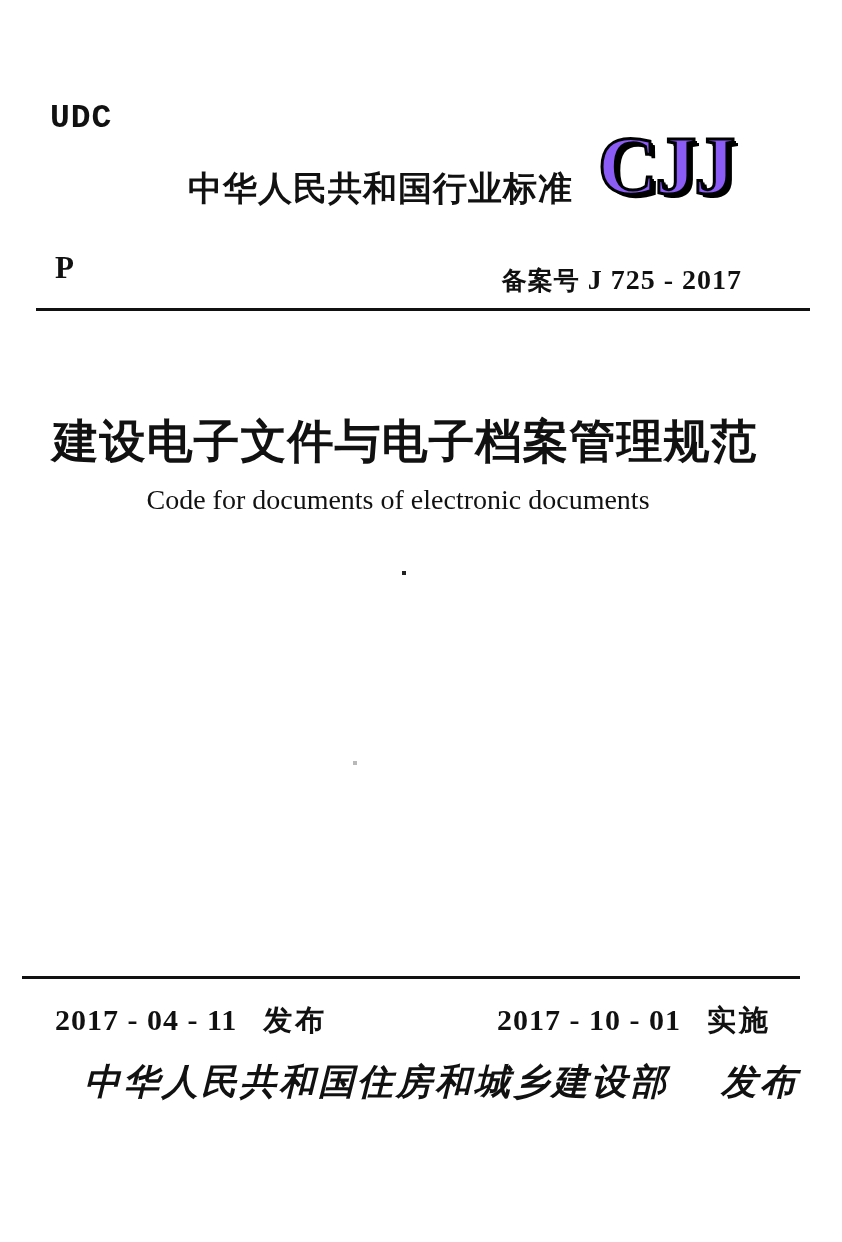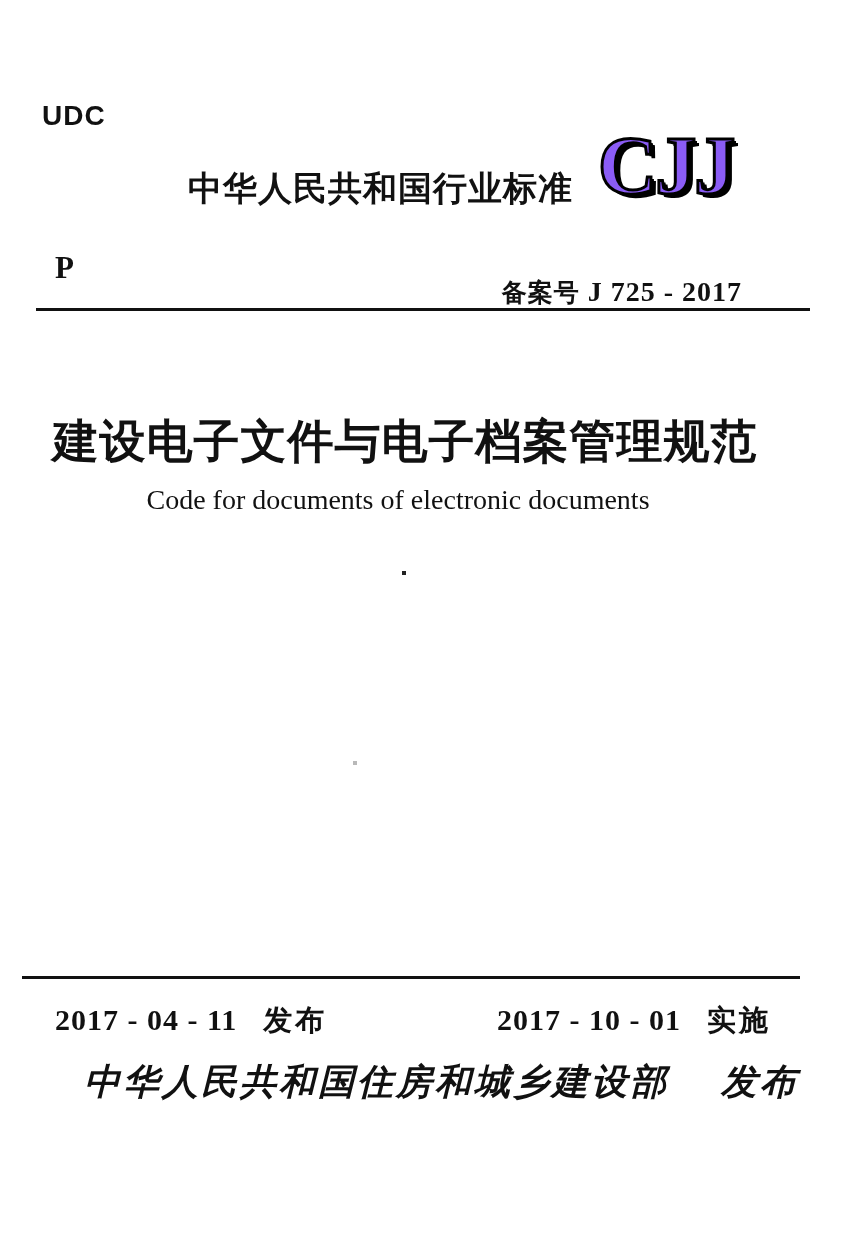--- a/index.html
+++ b/index.html
@@ -8,23 +8,23 @@
     position: relative;
     width: 842px;
     height: 1242px;
     margin: 0 auto;
     background: #ffffff;
     overflow: hidden;
     color: #111;
   }
 
   .udc {
-    position: absolute; left: 42px; top: 100px;
-    font-family: Liberation Sans, sans-serif;
-    font-weight: bold; font-size: 28px; letter-spacing: 1px;
+    position: absolute; left: 50px; top: 100px;
+    font-family: Liberation Mono, monospace;
+    font-weight: bold; font-size: 33px; letter-spacing: 1px;
   }
   .standard-category {
     position: absolute; left: 188px; top: 166px;
     font-family: "Liberation Sans", sans-serif;
     font-weight: bold; font-size: 34px; letter-spacing: 1px;
     white-space: nowrap;
   }
   .cjj-logo {
     position: absolute; left: 598px; top: 124px; width: 160px; height: 88px;
     font-family: "Liberation Serif", "DejaVu Serif", serif;
@@ -35,21 +35,21 @@
     letter-spacing: -2px;
     user-select: none;
   }
   .standard-number {
     position: absolute; right: 100px; top: 224px;
     font-family: "Liberation Serif", serif;
     font-weight: bold; font-size: 29px; letter-spacing: 1px;
     white-space: nowrap;
   }
   .record-row {
-    position: absolute; right: 100px; top: 276px;
+    position: absolute; right: 100px; top: 264px;
     white-space: nowrap;
   }
   .record-label {
     font-family: "Liberation Sans", sans-serif;
     font-weight: bold; font-size: 25px; letter-spacing: 1px;
   }
   .record-number {
     font-family: "Liberation Serif", serif;
     font-weight: bold; font-size: 28px; letter-spacing: 1px;
     margin-left: 8px;

